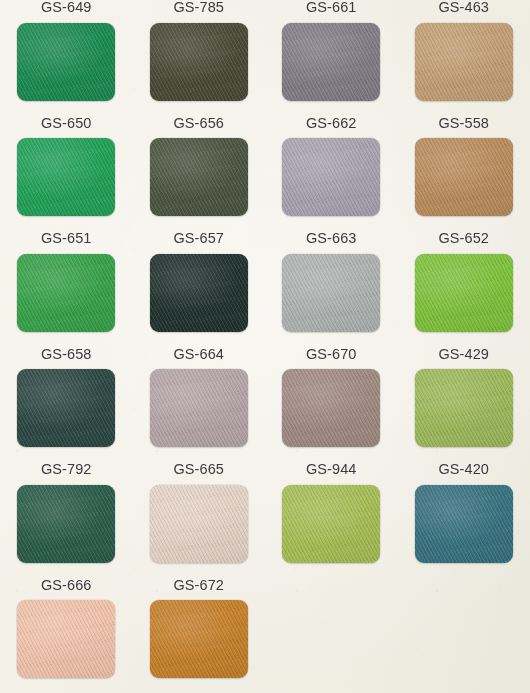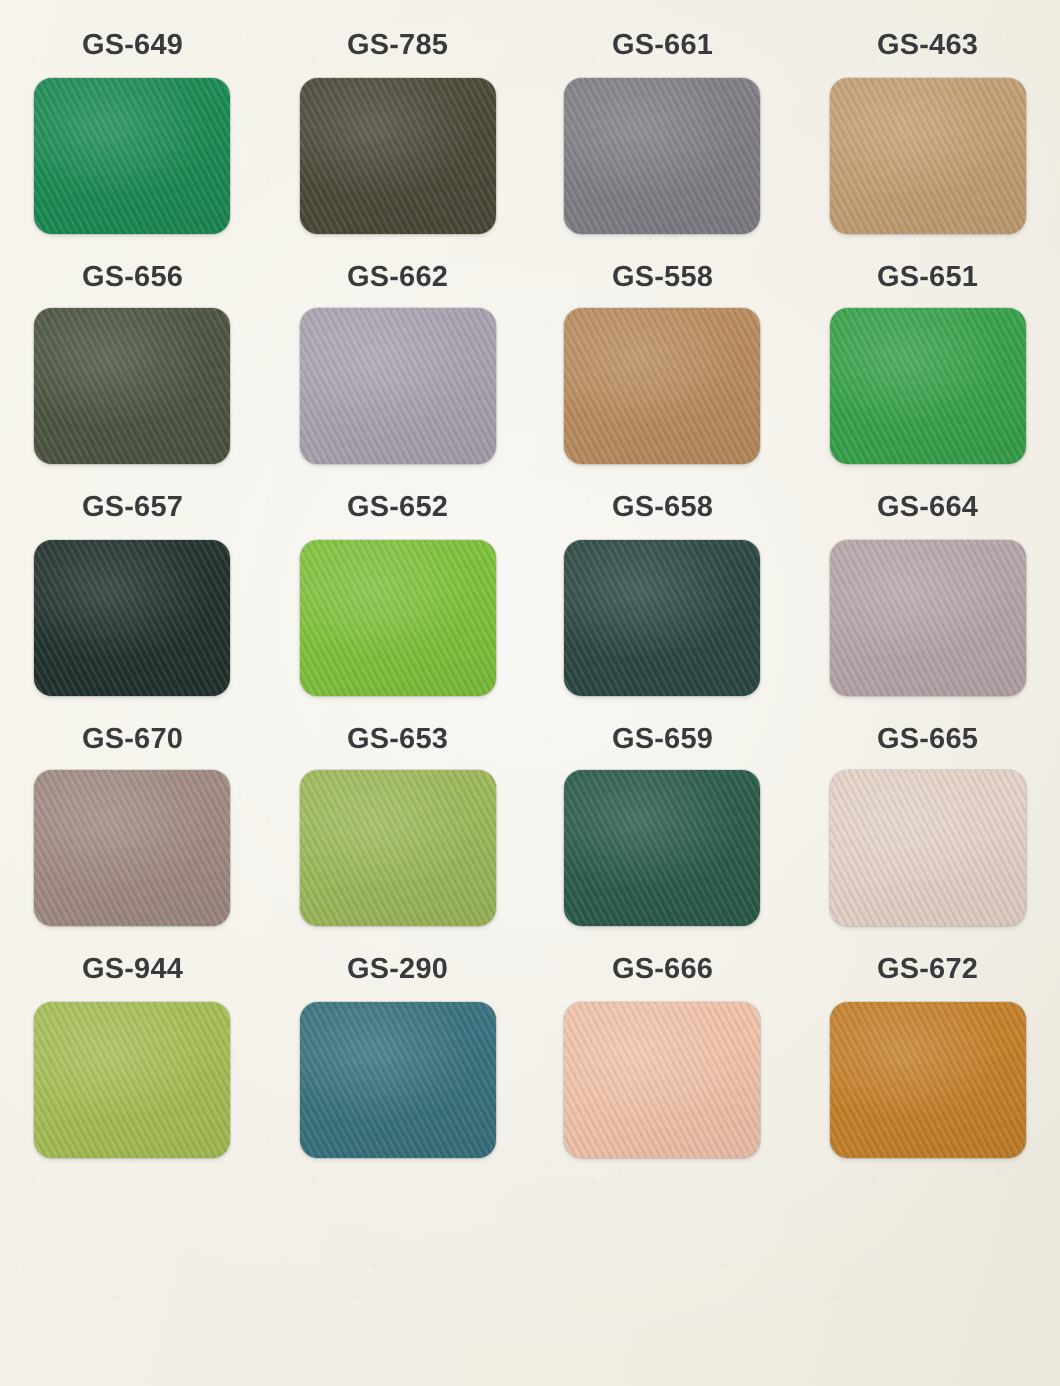--- a/index.html
+++ b/index.html
@@ -46,23 +46,22 @@
 
   
   #swatch-grid {
     position: absolute;
     inset: 0;
     display: grid;
     grid-template-columns: repeat(4, 1fr);
     grid-template-rows: repeat(6, 115.5px);
     column-gap: 0;
     row-gap: 0;
-    padding: 16px 0 0 0;
+    padding: 0 0 0 0;
     box-sizing: border-box;
-    font-weight: bold;
   }
 
   .swatch-cell {
     position: relative;
     display: flex;
     flex-direction: column;
     align-items: center;
   }
 
   .swatch-label {
@@ -137,73 +136,81 @@
       </div>
       <div class="swatch-cell">
         <div class="swatch-label">GS-661</div>
         <div class="swatch-chip" style="background-color: rgb(129, 125, 134);"></div>
       </div>
       <div class="swatch-cell">
         <div class="swatch-label">GS-463</div>
         <div class="swatch-chip" style="background-color: rgb(194, 159, 116);"></div>
       </div>
       <div class="swatch-cell">
+        <div class="swatch-label">GS-650</div>
+        <div class="swatch-chip" style="background-color: rgb(34, 160, 88);"></div>
+      </div>
+      <div class="swatch-cell">
         <div class="swatch-label">GS-656</div>
         <div class="swatch-chip" style="background-color: rgb(77, 84, 64);"></div>
       </div>
       <div class="swatch-cell">
         <div class="swatch-label">GS-662</div>
         <div class="swatch-chip" style="background-color: rgb(169, 162, 176);"></div>
       </div>
       <div class="swatch-cell">
         <div class="swatch-label">GS-558</div>
         <div class="swatch-chip" style="background-color: rgb(185, 140, 94);"></div>
       </div>
       <div class="swatch-cell">
         <div class="swatch-label">GS-651</div>
         <div class="swatch-chip" style="background-color: rgb(55, 161, 74);"></div>
       </div>
       <div class="swatch-cell">
         <div class="swatch-label">GS-657</div>
         <div class="swatch-chip" style="background-color: rgb(34, 51, 47);"></div>
       </div>
       <div class="swatch-cell">
+        <div class="swatch-label">GS-663</div>
+        <div class="swatch-chip" style="background-color: rgb(176, 177, 177);"></div>
+      </div>
+      <div class="swatch-cell">
         <div class="swatch-label">GS-652</div>
         <div class="swatch-chip" style="background-color: rgb(126, 193, 60);"></div>
       </div>
       <div class="swatch-cell">
         <div class="swatch-label">GS-658</div>
         <div class="swatch-chip" style="background-color: rgb(45, 72, 67);"></div>
       </div>
       <div class="swatch-cell">
         <div class="swatch-label">GS-664</div>
         <div class="swatch-chip" style="background-color: rgb(181, 165, 168);"></div>
       </div>
       <div class="swatch-cell">
         <div class="swatch-label">GS-670</div>
         <div class="swatch-chip" style="background-color: rgb(160, 138, 130);"></div>
       </div>
       <div class="swatch-cell">
-        <div class="swatch-label">GS-653</div>
+        <div class="swatch-label">GS-429</div>
         <div class="swatch-chip" style="background-color: rgb(156, 184, 90);"></div>
       </div>
       <div class="swatch-cell">
-        <div class="swatch-label">GS-659</div>
+        <div class="swatch-label">GS-792</div>
         <div class="swatch-chip" style="background-color: rgb(43, 92, 74);"></div>
       </div>
       <div class="swatch-cell">
         <div class="swatch-label">GS-665</div>
         <div class="swatch-chip" style="background-color: rgb(228, 210, 198);"></div>
       </div>
       <div class="swatch-cell">
         <div class="swatch-label">GS-944</div>
         <div class="swatch-chip" style="background-color: rgb(166, 189, 85);"></div>
       </div>
       <div class="swatch-cell">
-        <div class="swatch-label">GS-290</div>
+        <div class="swatch-label">GS-420</div>
         <div class="swatch-chip" style="background-color: rgb(56, 113, 127);"></div>
       </div>
       <div class="swatch-cell">
         <div class="swatch-label">GS-666</div>
         <div class="swatch-chip" style="background-color: rgb(240, 194, 171);"></div>
       </div>
       <div class="swatch-cell">
         <div class="swatch-label">GS-672</div>
         <div class="swatch-chip" style="background-color: rgb(196, 128, 43);"></div>
       </div>

